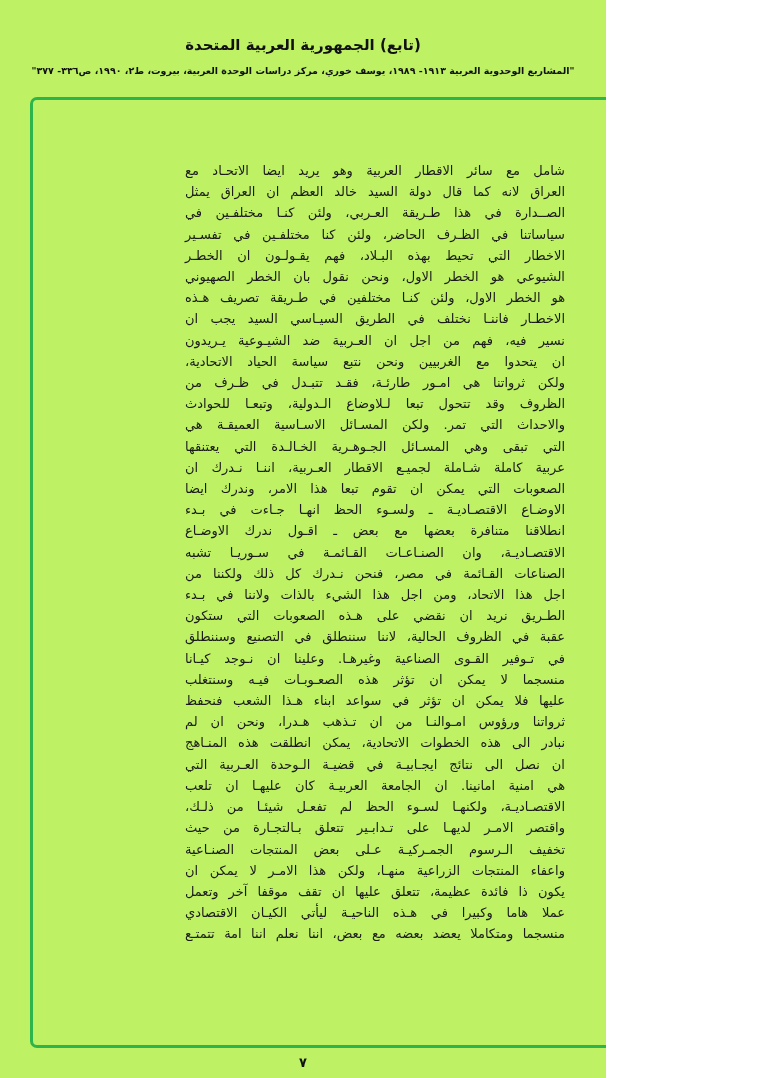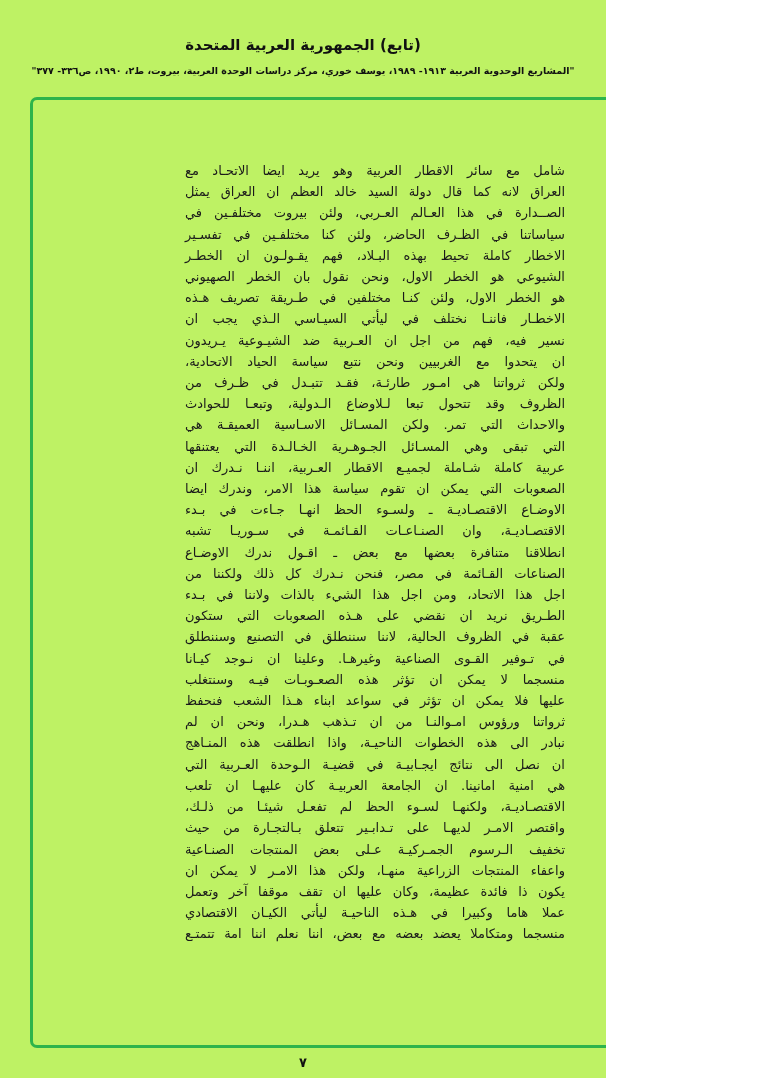--- a/index.html
+++ b/index.html
@@ -78,53 +78,53 @@
 
   <div class="header">
     <div class="title">(تابع) الجمهورية العربية المتحدة</div>
     <div class="citation">"المشاريع الوحدوية العربية ١٩١٣- ١٩٨٩، يوسف خوري، مركز دراسات الوحدة العربية، بيروت، ط٢، ١٩٩٠، ص٣٣٦- ٣٧٧"</div>
   </div>
 
   <div class="frame" style="border-color: rgb(45, 180, 75);">
     <div class="textblock">
         <div class="line">شامل مع سائر الاقطار العربية وهو يريد ايضا الاتحـاد مع</div>
         <div class="line">العراق لانه كما قال دولة السيد خالد العظم ان العراق يمثل</div>
-        <div class="line">الصــدارة في هذا العـالم العـربي، ولئن بيروت مختلفـين في</div>
+        <div class="line">الصــدارة في هذا طـريقة العـربي، ولئن كنـا مختلفـين في</div>
         <div class="line">سياساتنا في الظـرف الحاضر، ولئن كنا مختلفـين في تفسـير</div>
-        <div class="line">الاخطار كاملة تحيط بهذه البـلاد، فهم يقـولـون ان الخطـر</div>
+        <div class="line">الاخطار التي تحيط بهذه البـلاد، فهم يقـولـون ان الخطـر</div>
         <div class="line">الشيوعي هو الخطر الاول، ونحن نقول بان الخطر الصهيوني</div>
         <div class="line">هو الخطر الاول، ولئن كنـا مختلفين في طـريقة تصريف هـذه</div>
-        <div class="line">الاخطـار فاننـا نختلف في ليأتي السيـاسي الـذي يجب ان</div>
+        <div class="line">الاخطـار فاننـا نختلف في الطريق السيـاسي السيد يجب ان</div>
         <div class="line">نسير فيه، فهم من اجل ان العـربية ضد الشيـوعية يـريدون</div>
         <div class="line">ان يتحدوا مع الغربيين ونحن نتبع سياسة الحياد الاتحادية،</div>
         <div class="line">ولكن ثرواتنا هي امـور طارئـة، فقـد تتبـدل في ظـرف من</div>
         <div class="line">الظروف وقد تتحول تبعا لـلاوضاع الـدولية، وتبعـا للحوادث</div>
         <div class="line">والاحداث التي تمر. ولكن المسـائل الاسـاسية العميقـة هي</div>
         <div class="line">التي تبقى وهي المسـائل الجـوهـرية الخـالـدة التي يعتنقها</div>
         <div class="line">عربية كاملة شـاملة لجميـع الاقطار العـربية، اننـا نـدرك ان</div>
-        <div class="line">الصعوبات التي يمكن ان تقوم سياسة هذا الامر، وندرك ايضا</div>
+        <div class="line">الصعوبات التي يمكن ان تقوم تبعا هذا الامر، وندرك ايضا</div>
         <div class="line">الاوضـاع الاقتصـاديـة ـ ولسـوء الحظ انهـا جـاءت في بـدء</div>
+        <div class="line">انطلاقنا متنافرة بعضها مع بعض ـ اقـول ندرك الاوضـاع</div>
         <div class="line">الاقتصـاديـة، وان الصنـاعـات القـائمـة في سـوريـا تشبه</div>
-        <div class="line">انطلاقنا متنافرة بعضها مع بعض ـ اقـول ندرك الاوضـاع</div>
         <div class="line">الصناعات القـائمة في مصر، فنحن نـدرك كل ذلك ولكننا من</div>
         <div class="line">اجل هذا الاتحاد، ومن اجل هذا الشيء بالذات ولاننا في بـدء</div>
         <div class="line">الطـريق نريد ان نقضي على هـذه الصعوبات التي ستكون</div>
         <div class="line">عقبة في الظروف الحالية، لاننا سننطلق في التصنيع وسننطلق</div>
         <div class="line">في تـوفير القـوى الصناعية وغيرهـا. وعلينا ان نـوجد كيـانا</div>
         <div class="line">منسجما لا يمكن ان تؤثر هذه الصعـوبـات فيـه وسنتغلب</div>
         <div class="line">عليها فلا يمكن ان تؤثر في سواعد ابناء هـذا الشعب فنحفظ</div>
         <div class="line">ثرواتنا ورؤوس امـوالنـا من ان تـذهب هـدرا، ونحن ان لم</div>
-        <div class="line">نبادر الى هذه الخطوات الناحيـة، واذا انطلقت هذه المنـاهج</div>
+        <div class="line">نبادر الى هذه الخطوات الاتحادية، يمكن انطلقت هذه المنـاهج</div>
         <div class="line">ان نصل الى نتائج ايجـابيـة في قضيـة الـوحدة العـربية التي</div>
         <div class="line">هي امنية امانينا. ان الجامعة العربيـة كان عليهـا ان تلعب</div>
         <div class="line">الاقتصـاديـة، ولكنهـا لسـوء الحظ لم تفعـل شيئـا من ذلـك،</div>
         <div class="line">واقتصر الامـر لديهـا على تـدابـير تتعلق بـالتجـارة من حيث</div>
         <div class="line">تخفيف الـرسوم الجمـركيـة عـلى بعض المنتجات الصنـاعية</div>
         <div class="line">واعفاء المنتجات الزراعية منهـا، ولكن هذا الامـر لا يمكن ان</div>
-        <div class="line">يكون ذا فائدة عظيمة، وكان عليها ان تقف موقفا آخر وتعمل</div>
+        <div class="line">يكون ذا فائدة عظيمة، تتعلق عليها ان تقف موقفا آخر وتعمل</div>
         <div class="line">عملا هاما وكبيرا في هـذه الناحيـة ليأتي الكيـان الاقتصادي</div>
         <div class="line">منسجما ومتكاملا يعضد بعضه مع بعض، اننا نعلم اننا امة تتمتـع</div>
       </div>
   </div>
 
   <div class="footer">٧</div>
 
 </div>
 
 </body></html>

